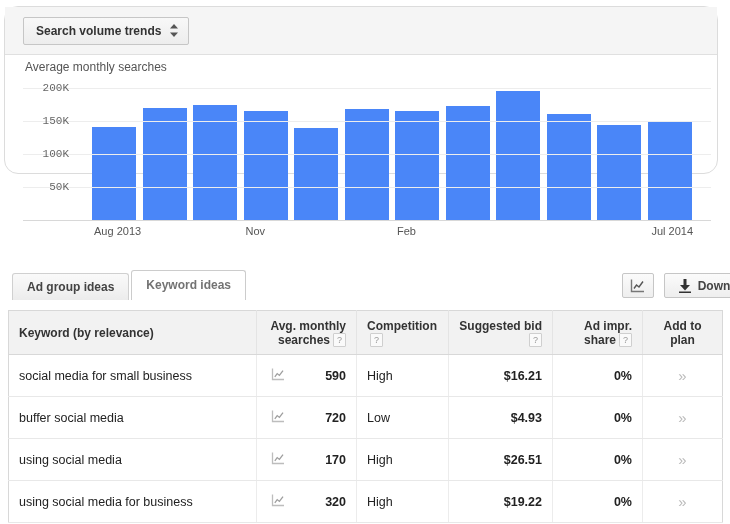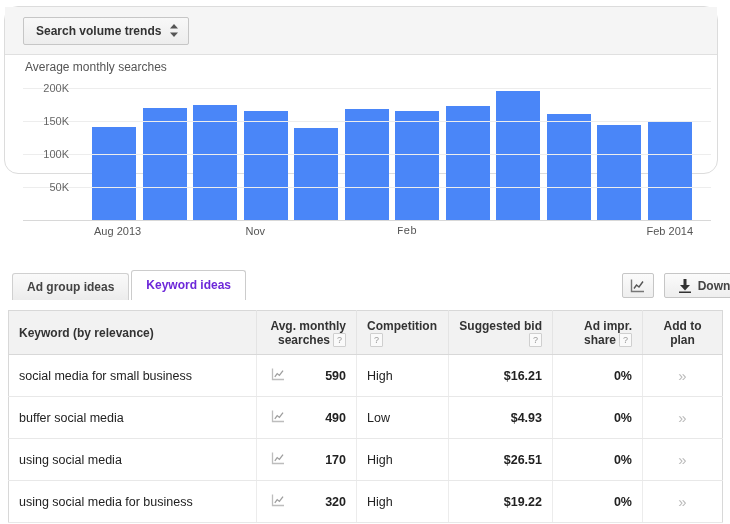--- a/index.html
+++ b/index.html
@@ -87,20 +87,21 @@
     background: #ededed;
   }
   .ytick {
     position: absolute;
     right: 0;
     width: 46px;
     text-align: right;
     font-size: 11px;
     color: #666666;
     transform: translateY(-50%);
+    font-family: Liberation Mono, monospace;
   }
   .ytick-wrap {
     position: absolute;
     left: 18px;
     width: 46px;
   }
   #bars {
     position: absolute;
     left: 84px;
     right: 22px;
@@ -152,21 +153,21 @@
     border: 1px solid #d0d0d0;
     border-bottom: none;
     border-radius: 3px 3px 0 0;
     background: linear-gradient(#fafafa, #ececec);
     cursor: pointer;
     user-select: none;
     margin-right: 2px;
   }
   .tab.active {
     background: #ffffff;
-    color: #6d28d9;
+    color: #737373;
     height: 29px;
     line-height: 29px;
     border-color: #cccccc;
   }
   #table-actions {
     position: absolute;
     right: 0;
     bottom: 2px;
     display: flex;
     align-items: center;
@@ -300,22 +301,22 @@
         <div class="gridline" style="top: 99px;"></div>
         <div class="ytick-wrap" style="top: 99px;">
           <div class="ytick">100K</div>
         </div>
         <div class="gridline" style="top: 132px;"></div>
         <div class="ytick-wrap" style="top: 132px;">
           <div class="ytick">50K</div>
         </div>
         <div class="xtick" style="top: 170px; left: calc(0.5% + 85.47px);">Aug 2013</div>
         <div class="xtick" style="top: 170px; left: calc(25.5% + 58.97px);">Nov</div>
-        <div class="xtick" style="top: 170px; left: calc(50.5% + 32.47px); font-family: Liberation Mono, monospace;">Feb</div>
-        <div class="xtick" style="top: 170px; right: 24px;">Feb 2014</div>
+        <div class="xtick" style="top: 170px; left: calc(50.5% + 32.47px);">Feb</div>
+        <div class="xtick" style="top: 170px; right: 24px;">Jul 2014</div>
       </div>
   </div>
 </div>
 
 <div id="tabs-row">
   <div id="tabs">
     <div class="tab">Ad group ideas</div>
     <div class="tab active">Keyword ideas</div>
   </div>
 
@@ -384,21 +385,21 @@
         <td><span>High</span></td>
         <td class="cell-right"><span>$16.21</span></td>
         <td class="cell-right"><span>0%</span></td>
         <td class="cell-center"><span class="chev">»</span></td>
       </tr>
       <tr>
         <td><span>buffer social media</span></td>
         <td class="cell-right" style="position:relative"><span style="position:absolute;left:6px;top:50%;transform:translateY(-50%)"><span class="trend-icon"><svg width="14" height="13" viewBox="0 0 14 13">
                 <path d="M1.5,0.5 L1.5,11.5 L13,11.5" fill="none" stroke="#bdbdbd" stroke-width="1.3"></path>
                 <path d="M3.8,8.8 L6.2,5.6 L8.4,7.4 L12,2.6" fill="none" stroke="#9e9e9e" stroke-width="1.3"></path>
-              </svg></span></span><span>490</span></td>
+              </svg></span></span><span>720</span></td>
         <td><span>Low</span></td>
         <td class="cell-right"><span>$4.93</span></td>
         <td class="cell-right"><span>0%</span></td>
         <td class="cell-center"><span class="chev">»</span></td>
       </tr>
       <tr>
         <td><span>using social media</span></td>
         <td class="cell-right" style="position:relative"><span style="position:absolute;left:6px;top:50%;transform:translateY(-50%)"><span class="trend-icon"><svg width="14" height="13" viewBox="0 0 14 13">
                 <path d="M1.5,0.5 L1.5,11.5 L13,11.5" fill="none" stroke="#bdbdbd" stroke-width="1.3"></path>
                 <path d="M3.8,8.8 L6.2,5.6 L8.4,7.4 L12,2.6" fill="none" stroke="#9e9e9e" stroke-width="1.3"></path>

